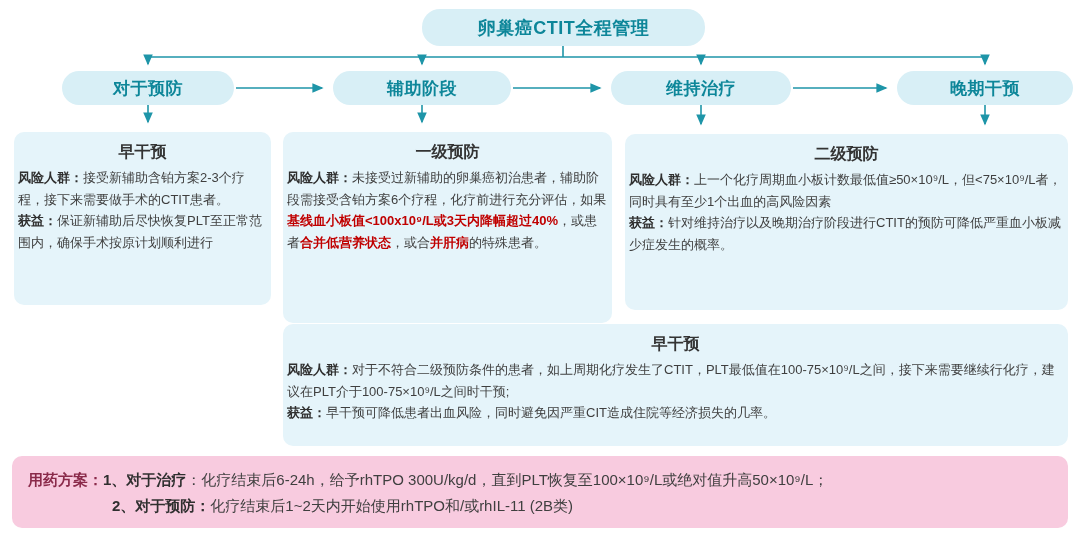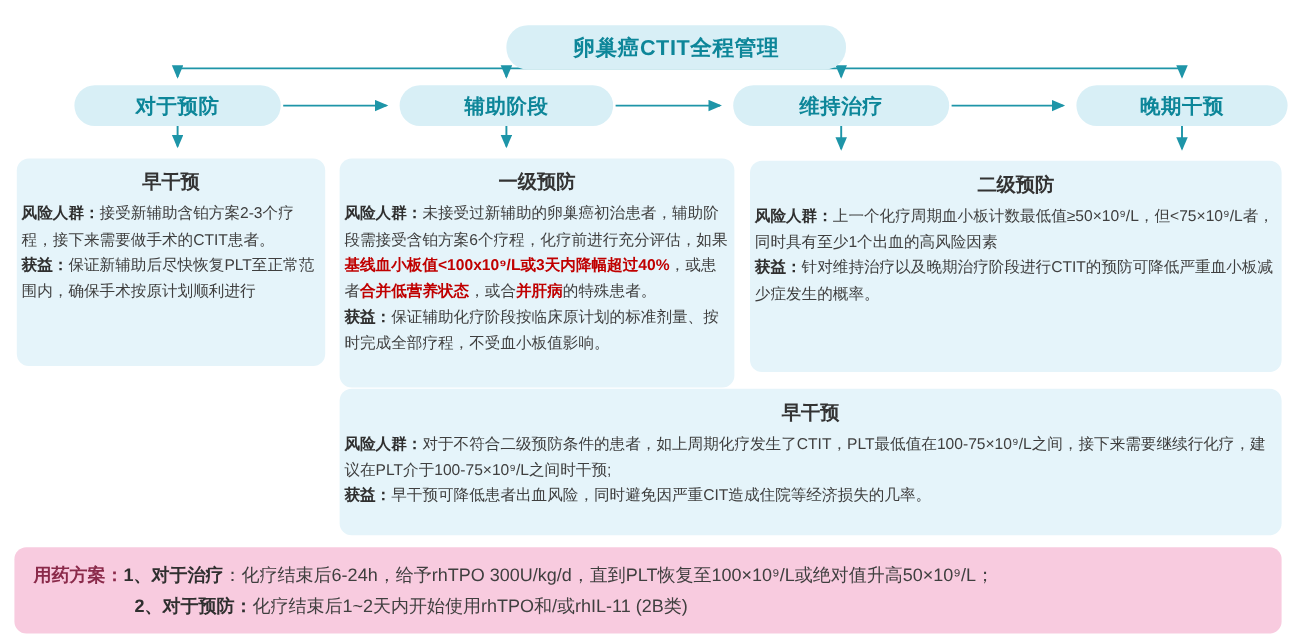--- a/index.html
+++ b/index.html
@@ -7,21 +7,21 @@
     position:relative; width:1080px; height:535px; background:#ffffff;
     font-family:"Liberation Sans","DejaVu Sans",sans-serif; overflow:hidden;
   }
   svg.connectors { position:absolute; left:0; top:0; pointer-events:none; }
 
   .pill {
     position:absolute; background:#D8EFF6; border-radius:18px;
     display:flex; align-items:center; justify-content:center;
     color:#0D8699; font-weight:bold; letter-spacing:0.5px;
   }
-  .title-pill { left:422px; top:9px; width:283px; height:37px; font-size:18px;margin-top:12px; }
+  .title-pill { left:422px; top:9px; width:283px; height:37px; font-size:18px; }
   .stage { top:71px; height:34px; font-size:17px; border-radius:17px; }
   #stage-1 { left:62px;  width:172px; }
   #stage-2 { left:333px; width:178px; }
   #stage-3 { left:611px; width:180px; }
   #stage-4 { left:897px; width:176px; }
 
   .infobox {
     position:absolute; background:#E5F4FA; border-radius:10px;
     padding:8px 4px; box-sizing:border-box; color:#3F3F3F;
   }
@@ -95,21 +95,20 @@
 
   <div class="infobox" id="box-early-1">
     <h3>早干预</h3>
     <p><span class="lbl">风险人群：</span><span>接受新辅助含铂方案2-3个疗程，接下来需要做手术的CTIT患者。</span></p>
     <p><span class="lbl">获益：</span><span>保证新辅助后尽快恢复PLT至正常范围内，确保手术按原计划顺利进行</span></p>
   </div>
 
   <div class="infobox" id="box-primary">
     <h3>一级预防</h3>
     <p><span class="lbl">风险人群：</span><span>未接受过新辅助的卵巢癌初治患者，辅助阶段需接受含铂方案6个疗程，化疗前进行充分评估，如果</span><span class="red">基线血小板值&lt;100x10⁹/L或3天内降幅超过40%</span><span>，或患者</span><span class="red">合并低营养状态</span><span>，或合</span><span class="red">并肝病</span><span>的特殊患者。</span></p>
-    <p><span class="lbl">获益：</span><span>保证辅助化疗阶段按临床原计划的标准剂量、按时完成全部疗程，不受血小板值影响。</span></p>
   </div>
 
   <div class="infobox" id="box-secondary">
     <h3>二级预防</h3>
     <p><span class="lbl">风险人群：</span><span>上一个化疗周期血小板计数最低值≥50×10⁹/L，但&lt;75×10⁹/L者，同时具有至少1个出血的高风险因素</span></p>
     <p><span class="lbl">获益：</span><span>针对维持治疗以及晚期治疗阶段进行CTIT的预防可降低严重血小板减少症发生的概率。</span></p>
   </div>
 
   <div class="infobox" id="box-early-2">
     <h3>早干预</h3>

